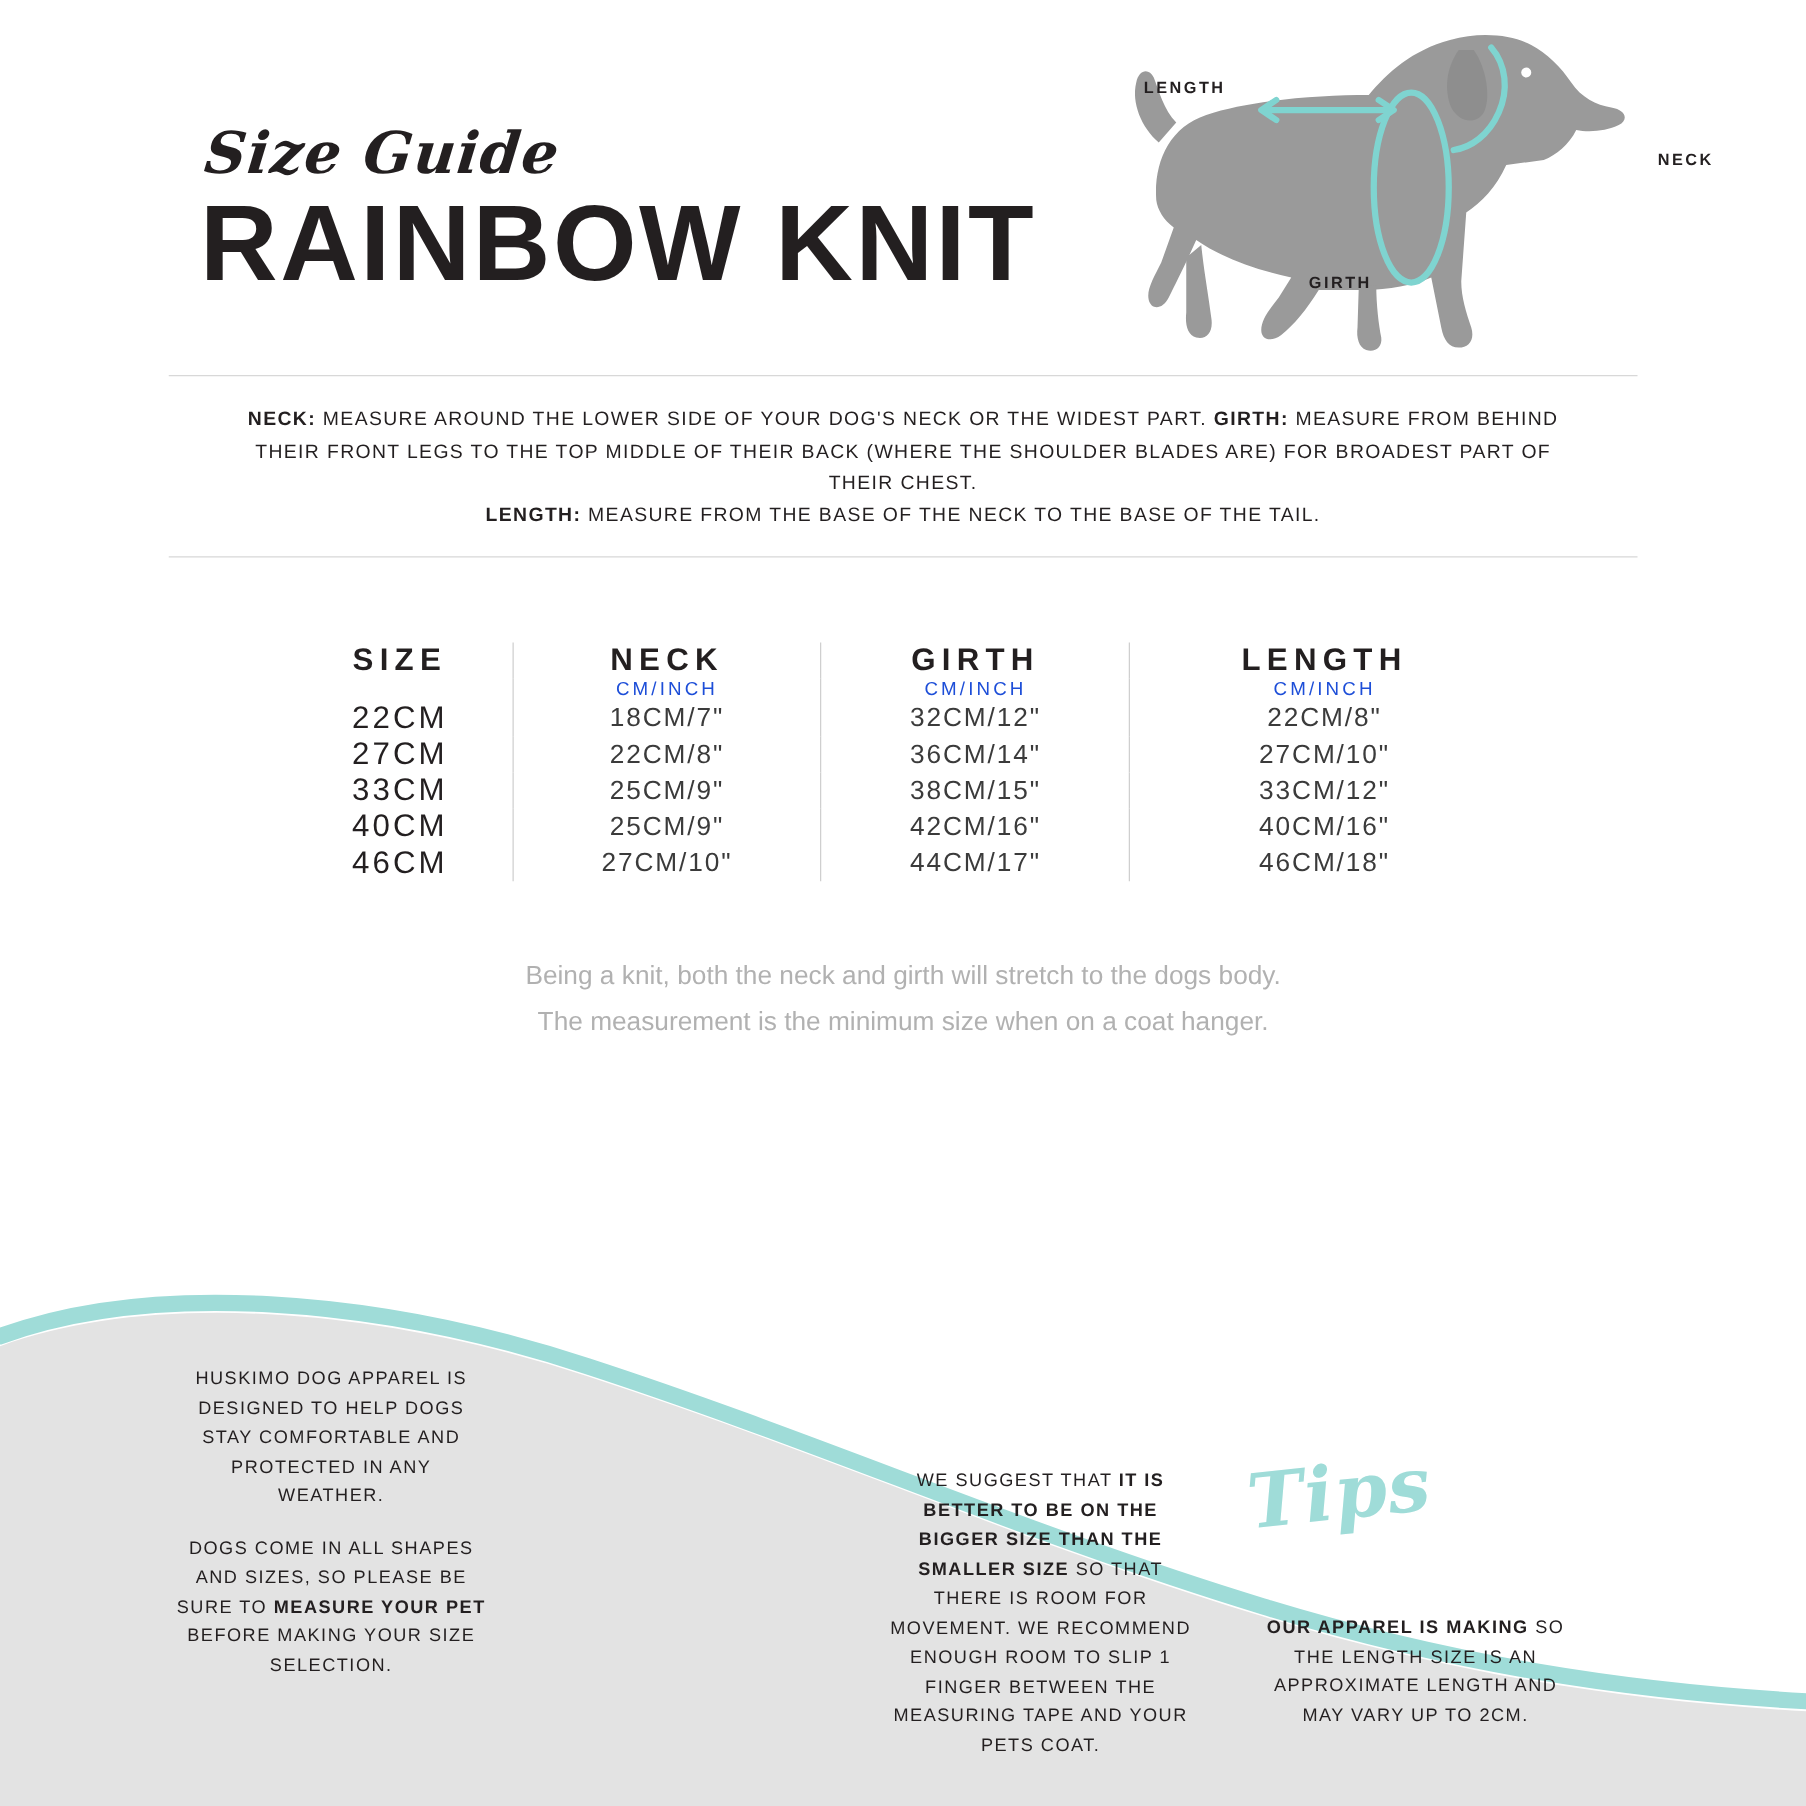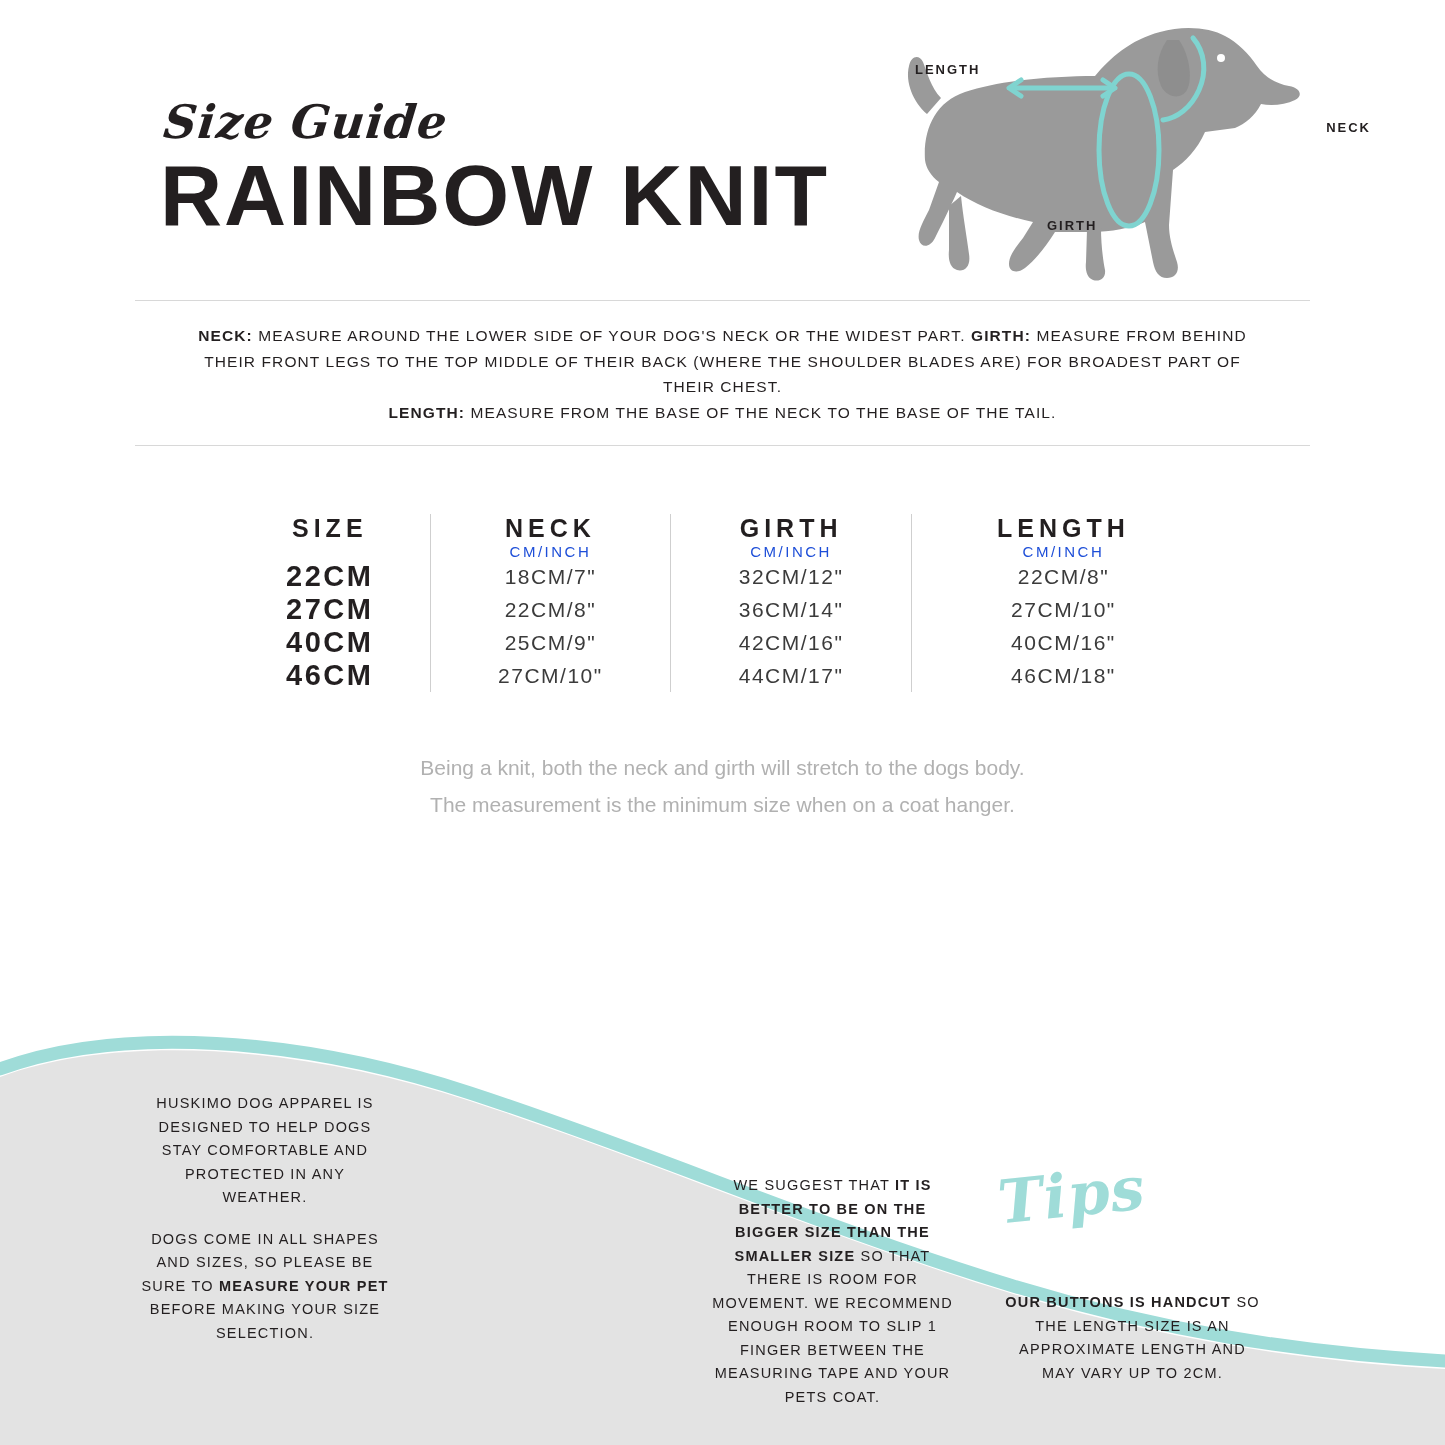--- a/index.html
+++ b/index.html
@@ -95,22 +95,22 @@
     padding-bottom:6px;
   }
   .col-sub {
     font-size:15px;
     letter-spacing:2.5px;
     color:#1d4ed8;
     font-weight:400;
     padding-bottom:34px;
   }
   td.size-cell {
-    font-size:29px;
-    font-weight:700;
+    font-size:25px;
+    font-weight:400;
     letter-spacing:2.5px;
     padding:16px 0;
   }
   td.val-cell {
     font-size:21px;
     letter-spacing:1.5px;
     font-weight:400;
     padding:16px 0;
     color:#3b3b3b;
   }
@@ -252,20 +252,26 @@
         <td class="val-cell vline">32CM/12"</td>
         <td class="val-cell vline">22CM/8"</td>
       </tr>
       <tr>
         <td class="size-cell">27CM</td>
         <td class="val-cell vline">22CM/8"</td>
         <td class="val-cell vline">36CM/14"</td>
         <td class="val-cell vline">27CM/10"</td>
       </tr>
       <tr>
+        <td class="size-cell">33CM</td>
+        <td class="val-cell vline">25CM/9"</td>
+        <td class="val-cell vline">38CM/15"</td>
+        <td class="val-cell vline">33CM/12"</td>
+      </tr>
+      <tr>
         <td class="size-cell">40CM</td>
         <td class="val-cell vline">25CM/9"</td>
         <td class="val-cell vline">42CM/16"</td>
         <td class="val-cell vline">40CM/16"</td>
       </tr>
       <tr>
         <td class="size-cell">46CM</td>
         <td class="val-cell vline">27CM/10"</td>
         <td class="val-cell vline">44CM/17"</td>
         <td class="val-cell vline">46CM/18"</td>
@@ -293,17 +299,17 @@
       <p>HUSKIMO DOG APPAREL IS DESIGNED TO HELP DOGS STAY COMFORTABLE AND PROTECTED IN ANY WEATHER.</p>
       <p><span>DOGS COME IN ALL SHAPES AND SIZES, SO PLEASE BE SURE TO </span><b>MEASURE YOUR PET</b><span> BEFORE MAKING YOUR SIZE SELECTION.</span></p>
     </div>
 
 
     <div class="tip" id="tip3">
       <p><span>WE SUGGEST THAT </span><b>IT IS BETTER TO BE ON THE BIGGER SIZE THAN THE SMALLER SIZE</b><span> SO THAT THERE IS ROOM FOR MOVEMENT. WE RECOMMEND ENOUGH ROOM TO SLIP 1 FINGER BETWEEN THE MEASURING TAPE AND YOUR PETS COAT.</span></p>
     </div>
 
     <div class="tip" id="tip4">
-      <p><b>OUR BUTTONS IS HANDCUT</b><span> SO THE LENGTH SIZE IS AN APPROXIMATE LENGTH AND MAY VARY UP TO 2CM.</span></p>
+      <p><b>OUR APPAREL IS MAKING</b><span> SO THE LENGTH SIZE IS AN APPROXIMATE LENGTH AND MAY VARY UP TO 2CM.</span></p>
     </div>
 
   </div>
 </div>
 
 </body></html>

